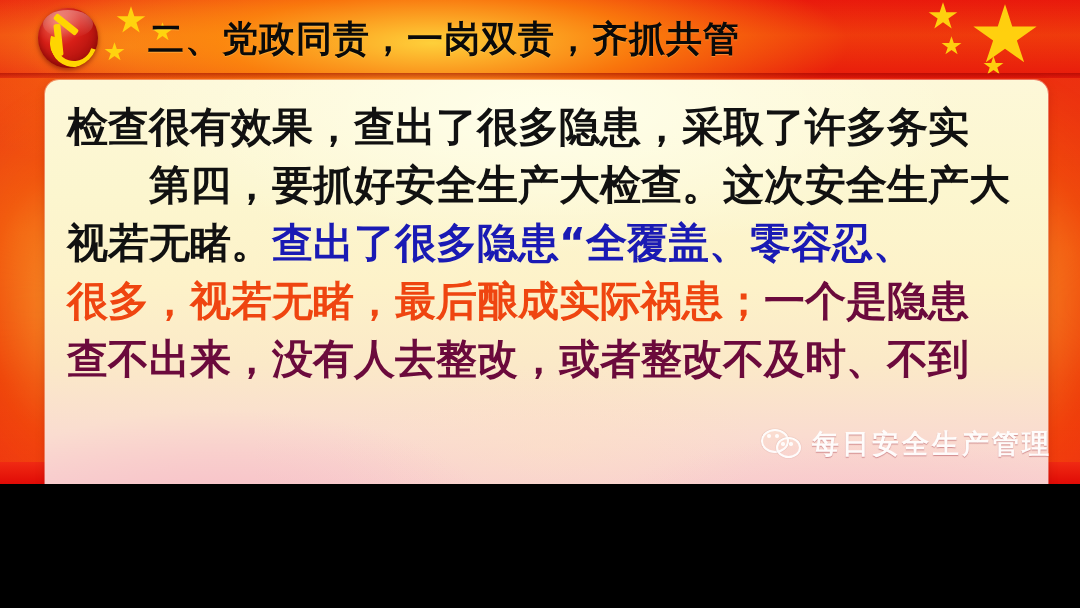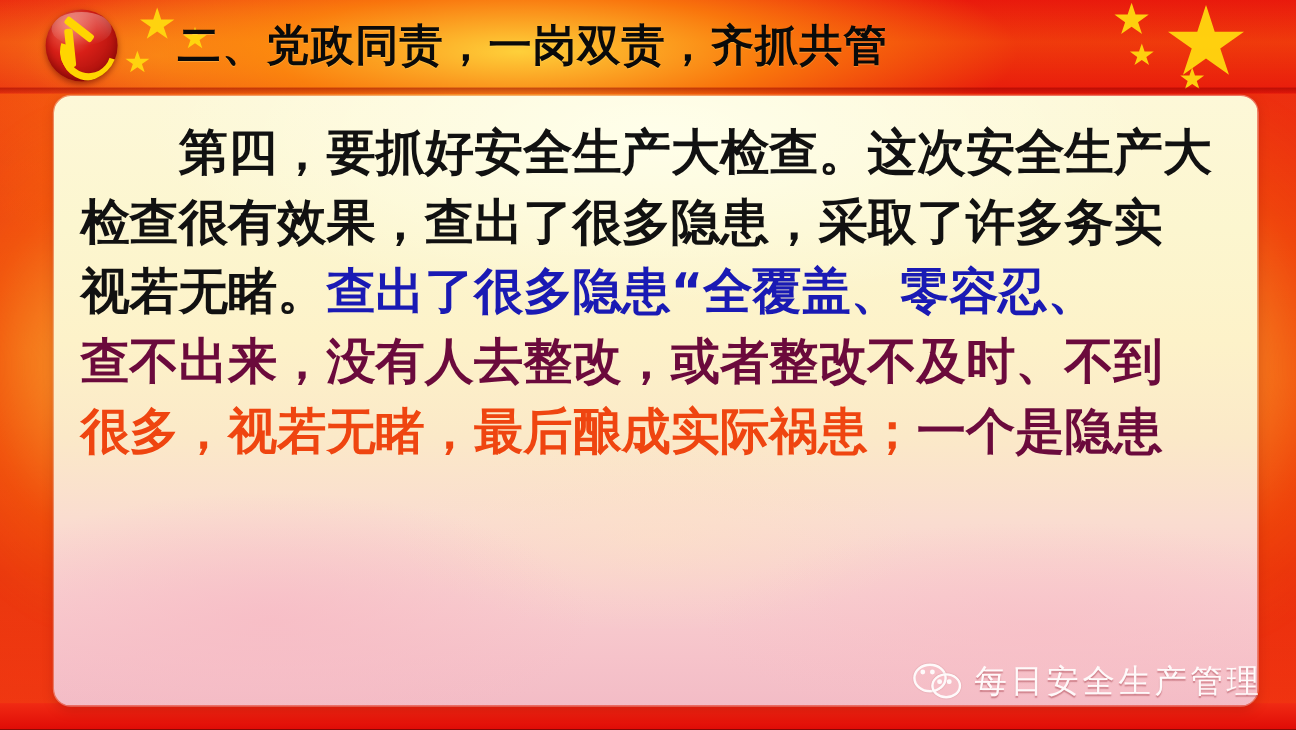--- a/index.html
+++ b/index.html
@@ -3,21 +3,21 @@
 <meta charset="utf-8">
 <style>
   html, body {
     margin: 0;
     padding: 0;
     background: #000;
   }
   #slide {
     position: relative;
     width: 1080px;
-    height: 608px;
+    height: 484px;
     overflow: hidden;
     font-family: "DejaVu Sans", "Liberation Sans", sans-serif;
     background: #e60d0d;
   }
 
   
   .bg-base {
     position: absolute;
     inset: 0;
     background:
@@ -227,21 +227,21 @@
   }
   .wechat-icon .d1 { left: 6px;  top: 7px; }
   .wechat-icon .d2 { left: 14px; top: 7px; }
   .wechat-icon .d3 { left: 20px; top: 15px; width:3.5px;height:3.5px; }
   .wechat-icon .d4 { left: 28px; top: 15px; width:3.5px;height:3.5px; }
   .watermark-text {
     font-size: 27px;
     color: #ffffff;
     letter-spacing: 3px;
     text-shadow: 0 1px 1px rgba(170,70,80,0.55);
-    font-weight: normal;
+    font-weight: bold;
   }
 </style>
 </head>
 <body>
 
 <div id="slide">
 
   <div class="bg-base"></div>
   <div class="bg-glow-left"></div>
   <div class="bg-glow-right"></div>
@@ -261,25 +261,25 @@
       <div class="hammer-h"></div>
       <div class="hammer-v"></div>
     </div>
 
     <div class="header-title">二、党政同责，一岗双责，齐抓共管</div>
   </div>
 
   <div class="panel">
     <div class="panel-wash"></div>
     <div class="body-text" id="body-text">
+        <span class="ln"><span class="tx-black">检查很有效果，查出了很多隐患，采取了许多务实</span></span>
         <span class="ln"><span class="tx-black">　　第四，要抓好安全生产大检查。这次安全生产大</span></span>
-        <span class="ln"><span class="tx-black">检查很有效果，查出了很多隐患，采取了许多务实</span></span>
         <span class="ln"><span class="tx-black">视若无睹。</span><span class="tx-blue">查出了很多隐患“全覆盖、零容忍、</span></span>
+        <span class="ln"><span class="tx-orange">很多，视若无睹，最后酿成实际祸患；</span><span class="tx-maroon">一个是隐患</span></span>
         <span class="ln"><span class="tx-maroon">查不出来，没有人去整改，或者整改不及时、不到</span></span>
-        <span class="ln"><span class="tx-orange">很多，视若无睹，最后酿成实际祸患；</span><span class="tx-maroon">一个是隐患</span></span>
       </div>
   </div>
 
   <div class="watermark">
     <span class="wechat-icon">
       <span class="bubble-b"></span>
       <span class="bubble-s"></span>
       <span class="dot d1"></span>
       <span class="dot d2"></span>
       <span class="dot d3"></span>

